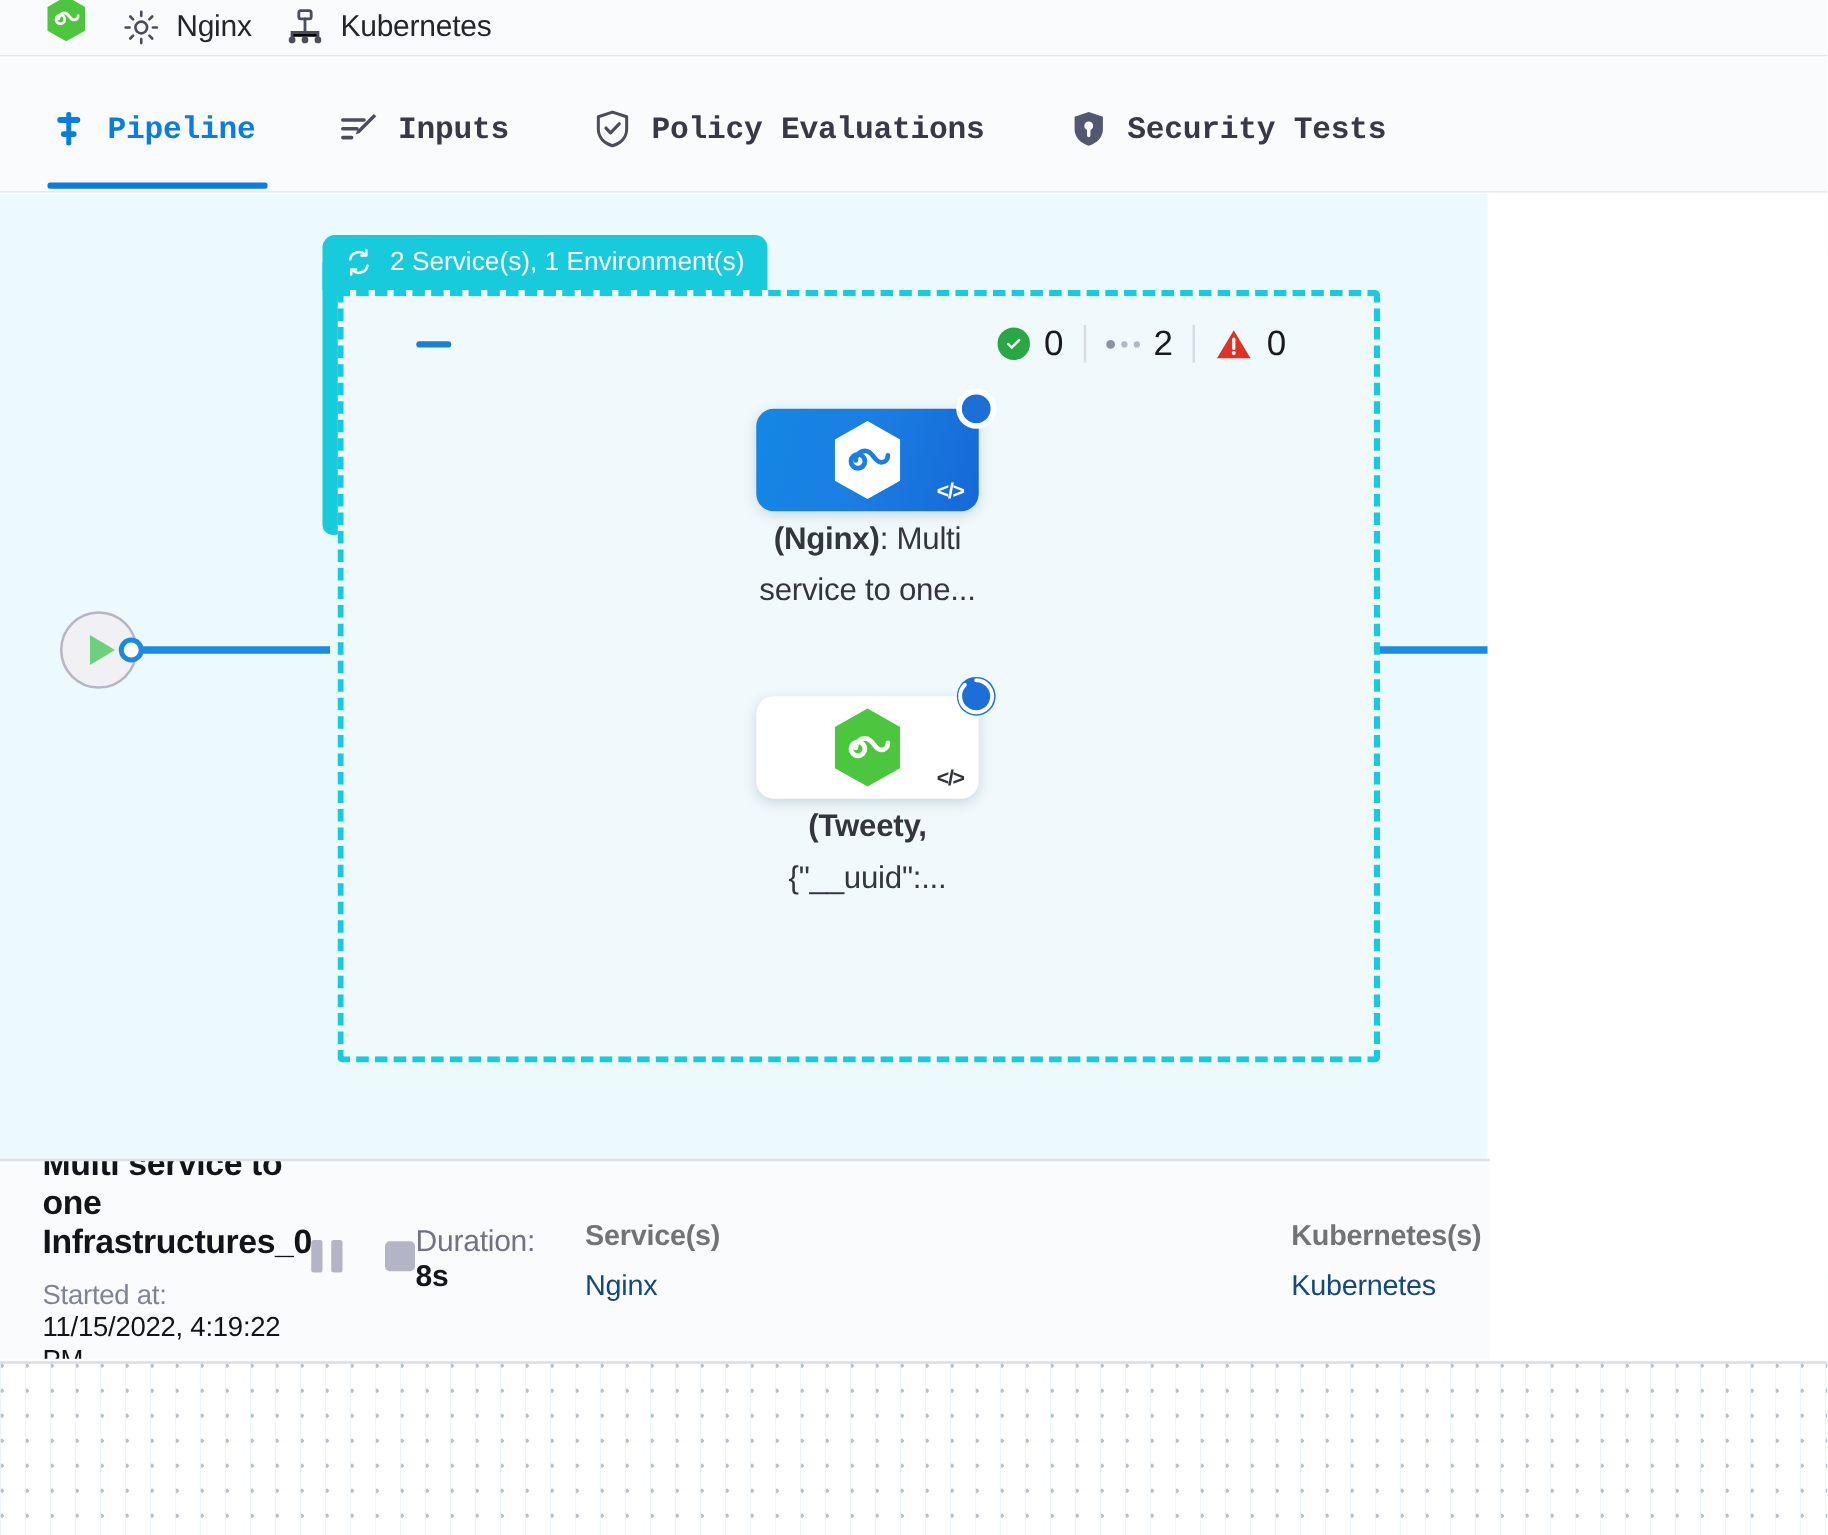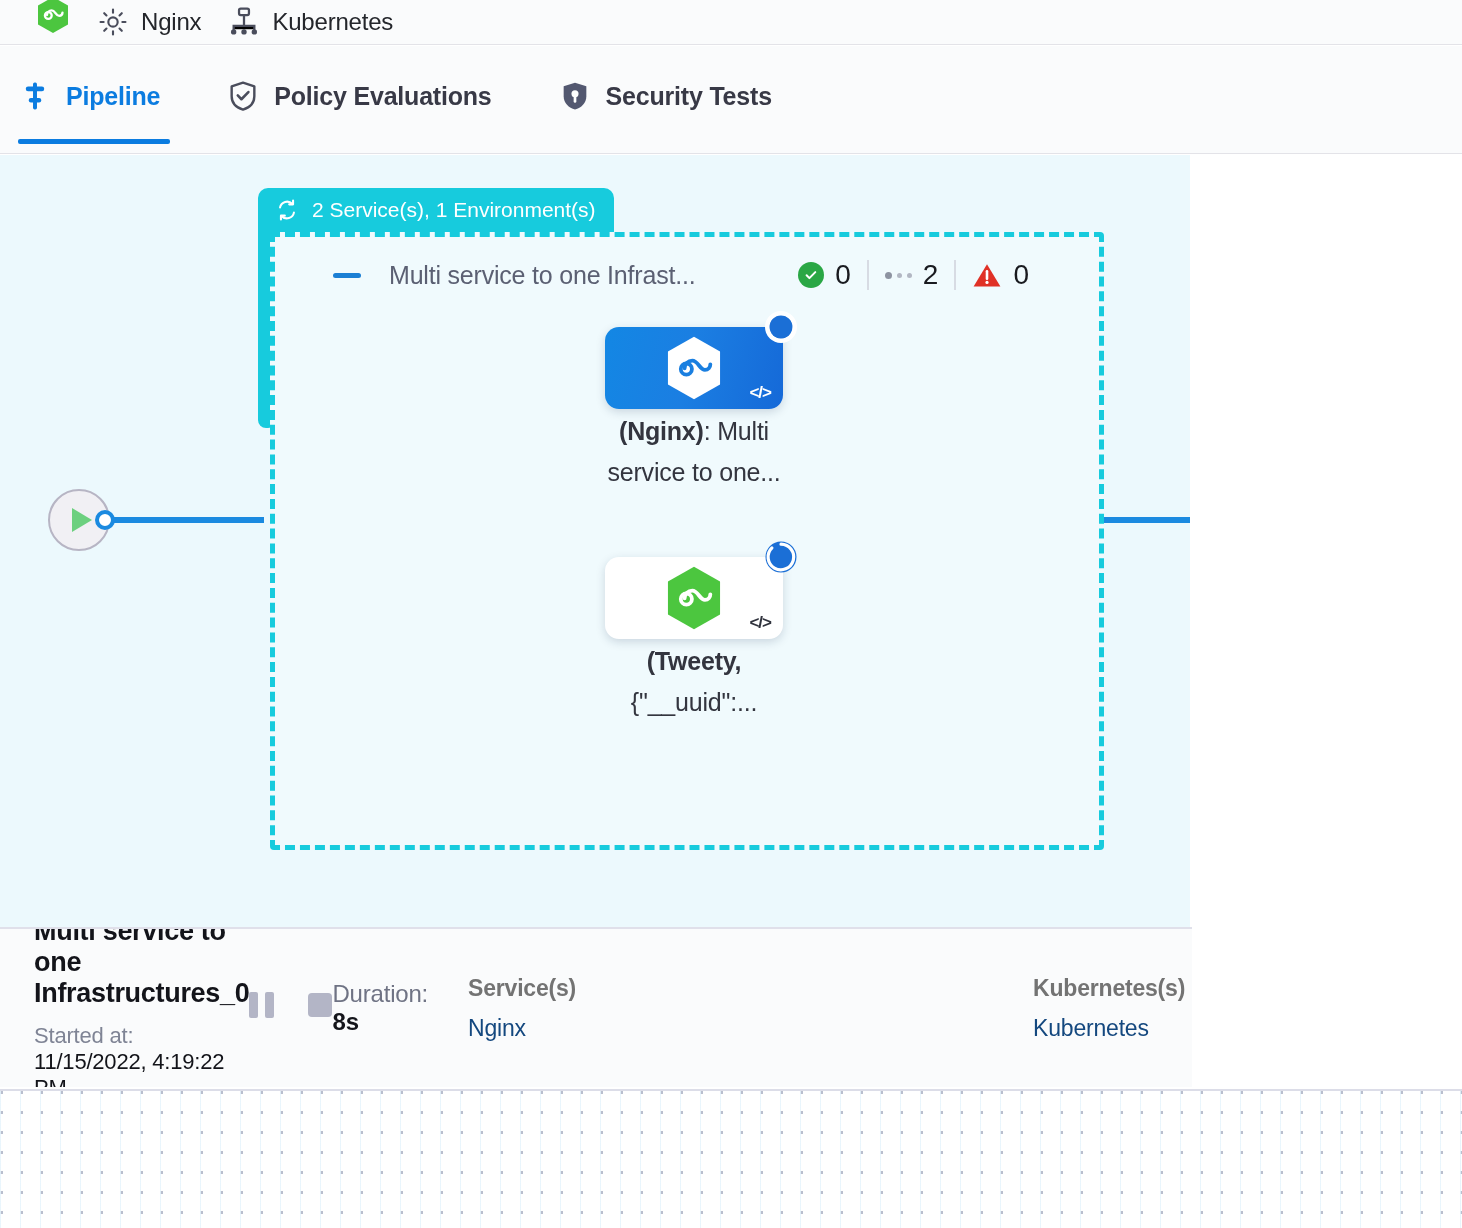--- a/index.html
+++ b/index.html
@@ -22,21 +22,21 @@
   }
   .bc-item { display: flex; align-items: center; gap: 11px; }
   .bc-label { font-size: 24px; color: #24262b; letter-spacing: -0.2px; }
   .hexlogo { width: 34px; height: 38px; display: block; margin-top: -14px; }
 
   
   .tab-bar {
     position: absolute; left: 0; top: 46px; width: 1462px; height: 108px;
     background: #fafbfc;
     border-bottom: 1px solid #e3e3e8;
-    display: flex; align-items: flex-start; padding-left: 18px;
+    display: flex; align-items: flex-end; padding-left: 38px; font-family: Liberation Mono, monospace;
   }
   .tab {
     display: flex; align-items: center; gap: 14px;
     height: 100px; padding: 0 24px 0 0; margin-right: 42px;
     position: relative; cursor: pointer;
   }
   .tab .tab-label { font-size: 25px; font-weight: 700; color: #383946; letter-spacing: -0.2px; }
   .tab.active .tab-label { color: #0b7ce0; }
   .tab.active::after {
     content: ""; position: absolute; left: 0; right: 14px; bottom: 2px;
@@ -207,20 +207,27 @@
     <div class="tab active">
       <svg class="tab-icon" viewBox="0 0 24 24">
         <rect x="10.6" y="2.5" width="2.8" height="19" rx="1.2" fill="#0b7ce0"></rect>
         <rect x="5.5" y="5.3" width="13" height="3.4" rx="1.6" fill="#0b7ce0"></rect>
         <rect x="7.6" y="13.4" width="8.8" height="3.2" rx="1.5" fill="#0b7ce0"></rect>
       </svg>
       <span class="tab-label">Pipeline</span>
     </div>
     <div class="tab">
       <svg class="tab-icon" viewBox="0 0 24 24">
+        <path d="M3 7h12M3 12h8M3 17h5" stroke="#4a4d5c" stroke-width="2" stroke-linecap="round"></path>
+        <path d="M20.5 3.6l1.4 1.4-9.4 9.4-2.2.8.8-2.2z" fill="#4a4d5c"></path>
+      </svg>
+      <span class="tab-label">Inputs</span>
+    </div>
+    <div class="tab">
+      <svg class="tab-icon" viewBox="0 0 24 24">
         <path d="M12 2.6l8 2.6v7c0 5-3.6 8.1-8 9.4-4.4-1.3-8-4.4-8-9.4v-7z" fill="none" stroke="#4a4d5c" stroke-width="1.7" stroke-linejoin="round"></path>
         <path d="M8.3 11.6l2.6 2.7 4.9-5.1" stroke="#4a4d5c" stroke-width="1.8" fill="none" stroke-linecap="round" stroke-linejoin="round"></path>
       </svg>
       <span class="tab-label">Policy Evaluations</span>
     </div>
     <div class="tab">
       <svg class="tab-icon" viewBox="0 0 24 24">
         <path d="M12 2.6l8 2.6v7c0 5-3.6 8.1-8 9.4-4.4-1.3-8-4.4-8-9.4v-7z" fill="#535870"></path>
         <circle cx="12" cy="10.4" r="2.5" fill="#fff"></circle>
         <path d="M12 12.2v3.6" stroke="#fff" stroke-width="1.9" stroke-linecap="round"></path>
@@ -251,21 +258,20 @@
           <path d="M18.4 14.4A6.6 6.6 0 0 1 7.2 17.7" stroke="#fff" stroke-width="1.9" fill="none" stroke-linecap="round"></path>
           <path d="M17.6 3.2l0 3.6-3.6 0" stroke="#fff" stroke-width="1.9" fill="none" stroke-linecap="round" stroke-linejoin="round"></path>
           <path d="M6.4 20.8l0-3.6 3.6 0" stroke="#fff" stroke-width="1.9" fill="none" stroke-linecap="round" stroke-linejoin="round"></path>
         </svg>
         <span>2 Service(s), 1 Environment(s)</span>
       </div>
 
       <div class="group-box">
         <div class="group-head">
           <span class="collapse-dash"></span>
-          <span class="group-title">Multi service to one Infrast...</span>
         </div>
 
         <div class="group-stats">
           <div class="stat">
             <span class="ok-dot">
               <svg width="16" height="16" viewBox="0 0 16 16">
                   <path d="M3.6 8.2l2.8 2.9 5.9-6" stroke="#fff" stroke-width="2" fill="none" stroke-linecap="round" stroke-linejoin="round"></path>
                 </svg>
             </span>
             <span>0</span>

